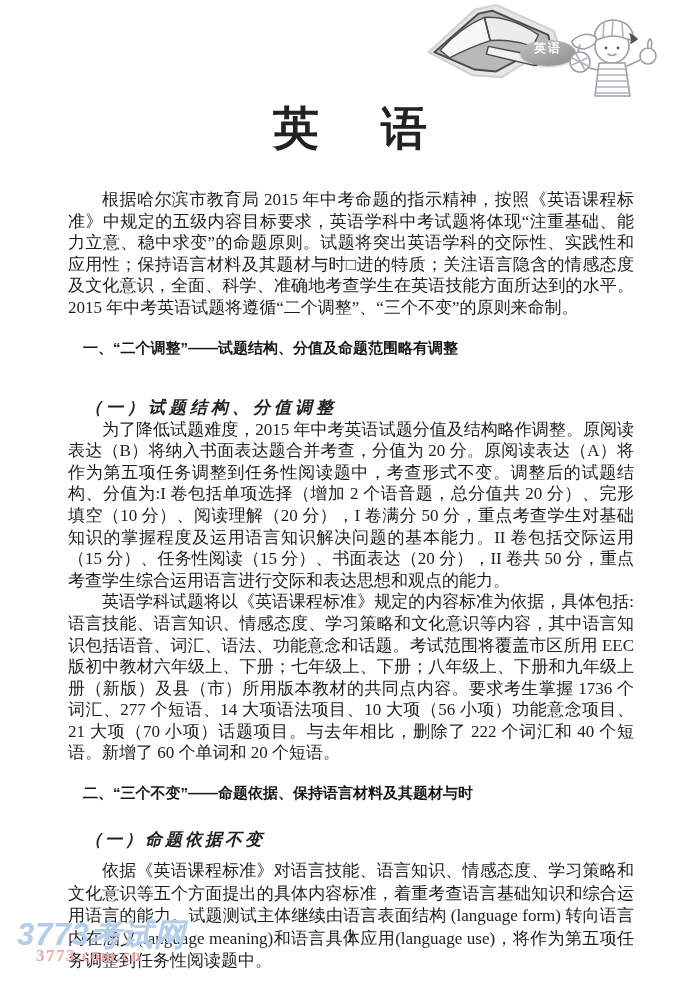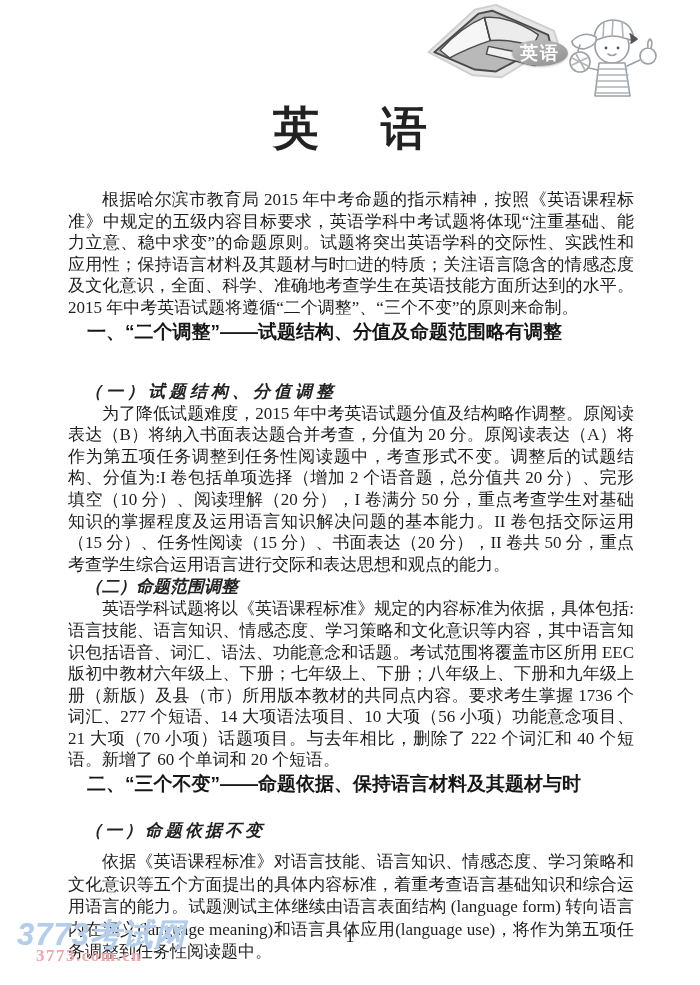--- a/index.html
+++ b/index.html
@@ -6,26 +6,26 @@
   .page {
     position:relative; width:700px; height:985px; margin:0 auto;
     background:#ffffff; overflow:hidden;
     font-family:"Liberation Serif","DejaVu Serif",serif; color:#1d1d1d;
   }
 
   
   .header-art { position:absolute; left:420px; top:0; width:260px; height:105px; }
   .book-icon  { position:absolute; left:2px; top:2px; width:150px; height:82px; }
   .badge {
-    position:absolute; left:92px; top:40px; width:56px; height:26px;
+    position:absolute; left:100px; top:40px; width:56px; height:26px;
     background:linear-gradient(160deg,#c2c2c2,#8e8e8e);
     border-radius:50%; box-shadow:0 1px 2px rgba(0,0,0,.25);
-    display:flex; align-items:center; justify-content:center;
+    display:flex; justify-content:center;
     color:#ffffff; font-family:"Liberation Sans",sans-serif;
-    font-weight:bold; font-size:18px; letter-spacing:2px;
+    font-weight:bold; font-size:12px; letter-spacing:2px;
   }
   .mascot-icon { position:absolute; left:138px; top:8px; width:112px; height:92px; }
 
   
   .page-title {
     position:absolute; left:0; top:96px; width:100%;
     text-align:center; font-family:"Liberation Sans",sans-serif;
     font-weight:bold; font-size:46px; line-height:64px;
     letter-spacing:8px; text-indent:8px; color:#222;
   }
@@ -33,22 +33,22 @@
   
   .content {
     position:absolute; left:68px; top:189px; width:566px;
     font-size:17px; line-height:21.6px; text-align:justify;
     text-justify:inter-ideograph;
   }
   .para { text-indent:2em; }
   .para.loose { line-height:22.6px; }
   .heading {
     font-family:"Liberation Sans","DejaVu Sans",sans-serif;
-    font-weight:bold; font-size:19px; line-height:23px;
-    text-indent:1em; color:#161616; margin:1px 0;
+    font-weight:bold; font-size:15px; line-height:23px;
+    text-indent:1em; color:#161616; margin:17px 0;
   }
   .subheading {
     font-family:"DejaVu Serif","Liberation Serif",serif;
     font-style:italic; font-weight:600; font-size:17px;
     line-height:23px; text-indent:1em; color:#222;
   }
   .subheading.wide { letter-spacing:4px;margin-top:37px; }
   .subheading.mid  { letter-spacing:3px; }
   .subheading.standalone { margin:24px 0 9px; }
 
@@ -119,21 +119,20 @@
     </svg>
   </div>
 
   <div class="page-title">英　语</div>
 
   <div class="content">
     <div class="para">根据哈尔滨市教育局 2015 年中考命题的指示精神，按照《英语课程标准》中规定的五级内容目标要求，英语学科中考试题将体现“注重基础、能力立意、稳中求变”的命题原则。试题将突出英语学科的交际性、实践性和应用性；保持语言材料及其题材与时□进的特质；关注语言隐含的情感态度及文化意识，全面、科学、准确地考查学生在英语技能方面所达到的水平。2015 年中考英语试题将遵循“二个调整”、“三个不变”的原则来命制。</div>
     <div class="heading">一、“二个调整”——试题结构、分值及命题范围略有调整</div>
     <div class="subheading wide">（一）试题结构、分值调整</div>
     <div class="para">为了降低试题难度，2015 年中考英语试题分值及结构略作调整。原阅读表达（B）将纳入书面表达题合并考查，分值为 20 分。原阅读表达（A）将作为第五项任务调整到任务性阅读题中，考查形式不变。调整后的试题结构、分值为:I 卷包括单项选择（增加 2 个语音题，总分值共 20 分）、完形填空（10 分）、阅读理解（20 分），I 卷满分 50 分，重点考查学生对基础知识的掌握程度及运用语言知识解决问题的基本能力。II 卷包括交际运用（15 分）、任务性阅读（15 分）、书面表达（20 分），II 卷共 50 分，重点考查学生综合运用语言进行交际和表达思想和观点的能力。</div>
-    <div class="subheading">（二）命题范围调整</div>
     <div class="para">英语学科试题将以《英语课程标准》规定的内容标准为依据，具体包括:语言技能、语言知识、情感态度、学习策略和文化意识等内容，其中语言知识包括语音、词汇、语法、功能意念和话题。考试范围将覆盖市区所用 EEC 版初中教材六年级上、下册；七年级上、下册；八年级上、下册和九年级上册（新版）及县（市）所用版本教材的共同点内容。要求考生掌握 1736 个词汇、277 个短语、14 大项语法项目、10 大项（56 小项）功能意念项目、21 大项（70 小项）话题项目。与去年相比，删除了 222 个词汇和 40 个短语。新增了 60 个单词和 20 个短语。</div>
     <div class="heading">二、“三个不变”——命题依据、保持语言材料及其题材与时</div>
     <div class="subheading mid standalone">（一）命题依据不变</div>
     <div class="para loose">依据《英语课程标准》对语言技能、语言知识、情感态度、学习策略和文化意识等五个方面提出的具体内容标准，着重考查语言基础知识和综合运用语言的能力。试题测试主体继续由语言表面结构 (language form) 转向语言内在涵义(language meaning)和语言具体应用(language use)，将作为第五项任务调整到任务性阅读题中。</div>
   </div>
 
   <div class="watermark-line1">3773考试网</div>
   <div class="watermark-line2">3773.com.cn</div>
   <div class="page-number">1</div>
 

